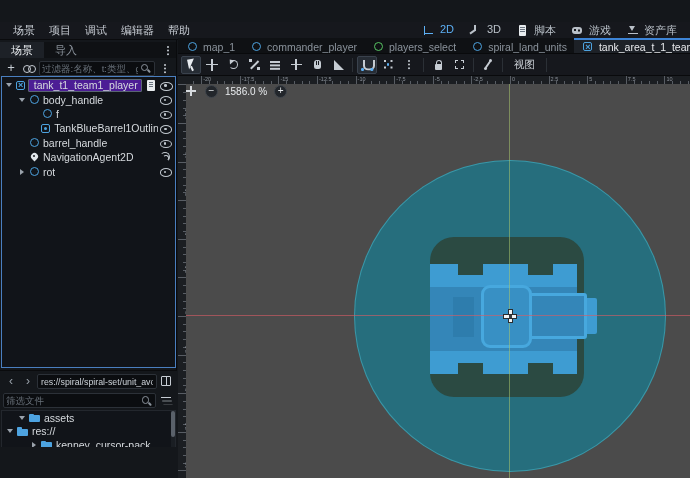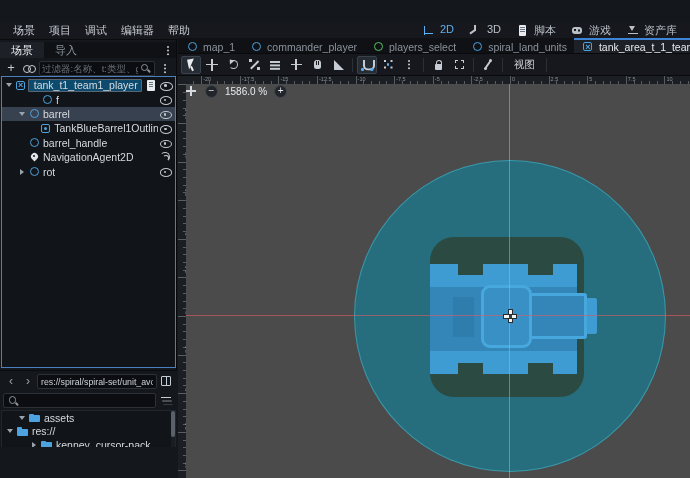--- a/index.html
+++ b/index.html
@@ -40,21 +40,21 @@
   .mini-btn{width:16px;height:16px;display:flex;align-items:center;justify-content:center;border-radius:2px}
   .filter-box{flex:1;display:flex;align-items:center;height:15px;background:var(--input-bg);border:1px solid var(--input-border);border-radius:2px;padding:0 2px;min-width:0}
   .filter-box input{flex:1;min-width:0;background:transparent;border:none;outline:none;color:var(--text);font-size:9.5px}
   .filter-box input::placeholder{color:#687079}
 
   #scene-tree{height:308px;margin:0 1px;background:var(--panel-bg);border:1px solid #4a7fc0;overflow:hidden;padding-top:1px}
   .tree-row{height:14.4px;display:flex;align-items:center;padding-right:2px}
   .tree-row.selected{background:var(--sel-row)}
   .tree-row .label{white-space:nowrap;overflow:hidden;color:var(--text);font-size:10.5px;padding-left:2px}
   .tree-row .grow{flex:1}
-  .rename-box{display:flex;align-items:center;height:13px;background:#0c4a6e;border:1px solid #5a6573;border-radius:1px;padding:0 3px;flex:1;margin-right:2px}
+  .rename-box{display:flex;align-items:center;height:13px;background:#4c1d95;border:1px solid #5a6573;border-radius:1px;padding:0 3px;flex:1;margin-right:2px}
   .rename-box .label{font-size:10.5px}
 
   .exp{width:9px;height:14px;position:relative;flex:none}
   .exp.open::before{content:"";position:absolute;left:1px;top:5px;border-left:3.5px solid transparent;border-right:3.5px solid transparent;border-top:4.5px solid #9aa2ab}
   .exp.closed::before{content:"";position:absolute;left:2px;top:4px;border-top:3.5px solid transparent;border-bottom:3.5px solid transparent;border-left:4.5px solid #9aa2ab}
 
   
   #fs-dock{position:absolute;left:0;top:330px;width:177px;height:108px;background:var(--dock-bg);border-top:1px solid #0a0b0d}
   #scene-tree-wrap{position:absolute;left:0;top:36px;width:177px;height:294px}
   #scene-tree{height:292px}
@@ -257,34 +257,34 @@
                 <span class="label">tank_t1_team1_player</span>
               </span>
               <span class="mini-btn">
                 <span class="ic ic-script"></span>
               </span>
               <span class="mini-btn">
                 <span class="ic ic-eye"></span>
               </span>
             </div>
             <div class="tree-row">
+              <span style="width: 16px;"></span>
+              <span class="exp open"></span>
+              <span class="ic ic-node2d"></span>
+              <span class="label">body_handle</span>
+              <span class="grow"></span>
+              <span class="mini-btn">
+                <span class="ic ic-eye"></span>
+              </span>
+            </div>
+            <div class="tree-row">
               <span style="width: 29px;"></span>
               <span class="exp "></span>
               <span class="ic ic-node2d"></span>
               <span class="label">f</span>
-              <span class="grow"></span>
-              <span class="mini-btn">
-                <span class="ic ic-eye"></span>
-              </span>
-            </div>
-            <div class="tree-row selected">
-              <span style="width: 16px;"></span>
-              <span class="exp open"></span>
-              <span class="ic ic-node2d"></span>
-              <span class="label">barrel</span>
               <span class="grow"></span>
               <span class="mini-btn">
                 <span class="ic ic-eye"></span>
               </span>
             </div>
             <div class="tree-row">
               <span style="width: 29px;"></span>
               <span class="exp "></span>
               <span class="ic ic-sprite"></span>
               <span class="label">TankBlueBarrel1Outline</span>
@@ -336,20 +336,21 @@
             </span>
           <span class="path-box">
             <input value="res://spiral/spiral-set/unit_avoid/unit.tsc" style="">
           </span>
           <span class="mini-btn">
               <span class="ic ic-split"></span>
             </span>
         </div>
         <div class="fs-filter">
           <span class="filter-box">
+            <input placeholder="筛选文件" style="">
             <span class="ic ic-search"></span>
           </span>
           <span class="mini-btn">
               <span class="ic ic-sort"></span>
             </span>
         </div>
         <div id="fs-tree">
           <div class="fs-row">
               <span style="width: 16px;"></span>
               <span class="exp open"></span>

